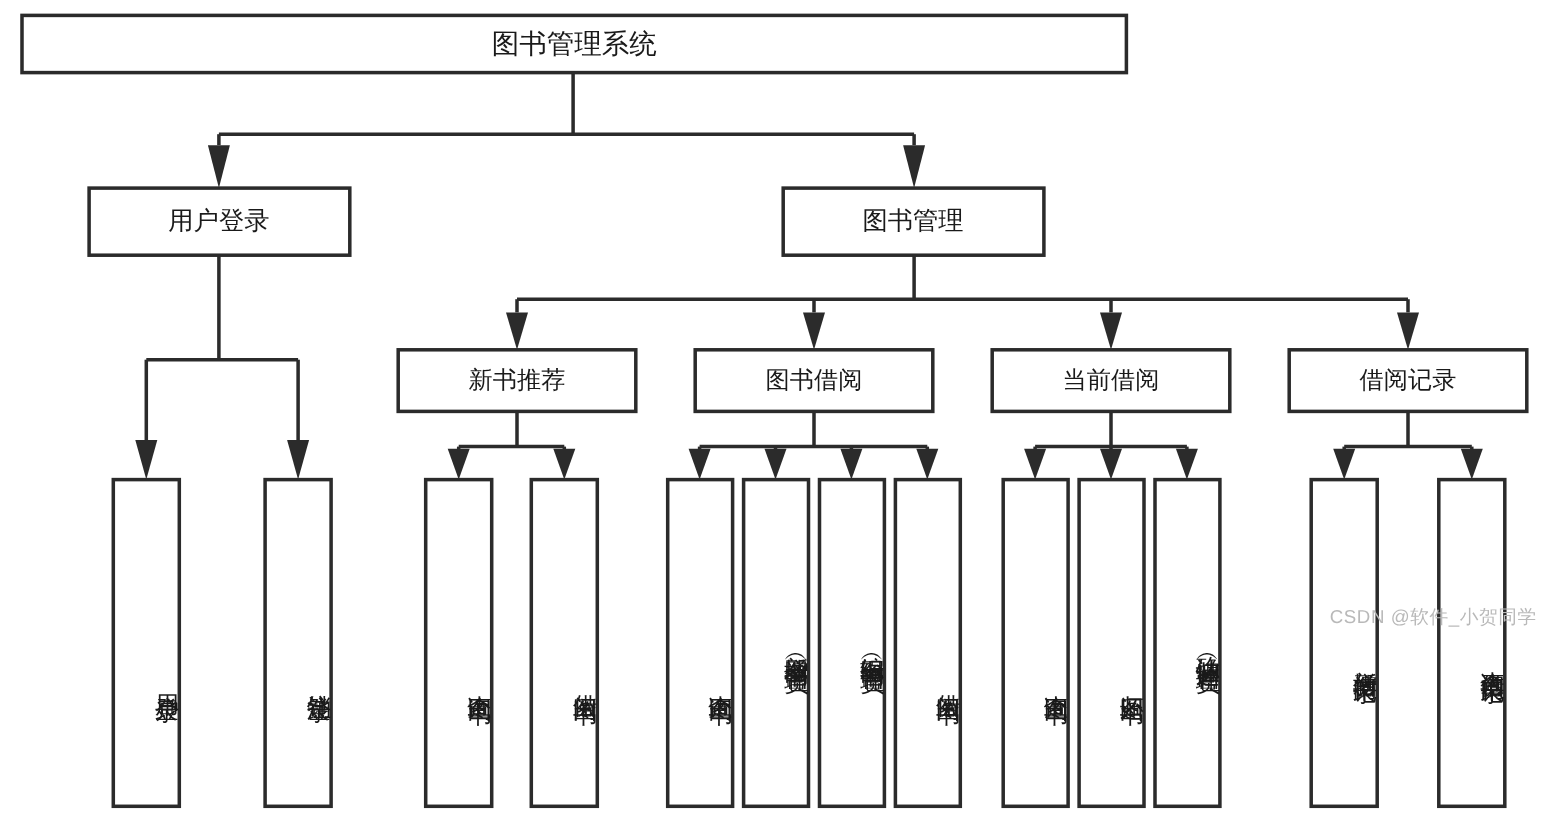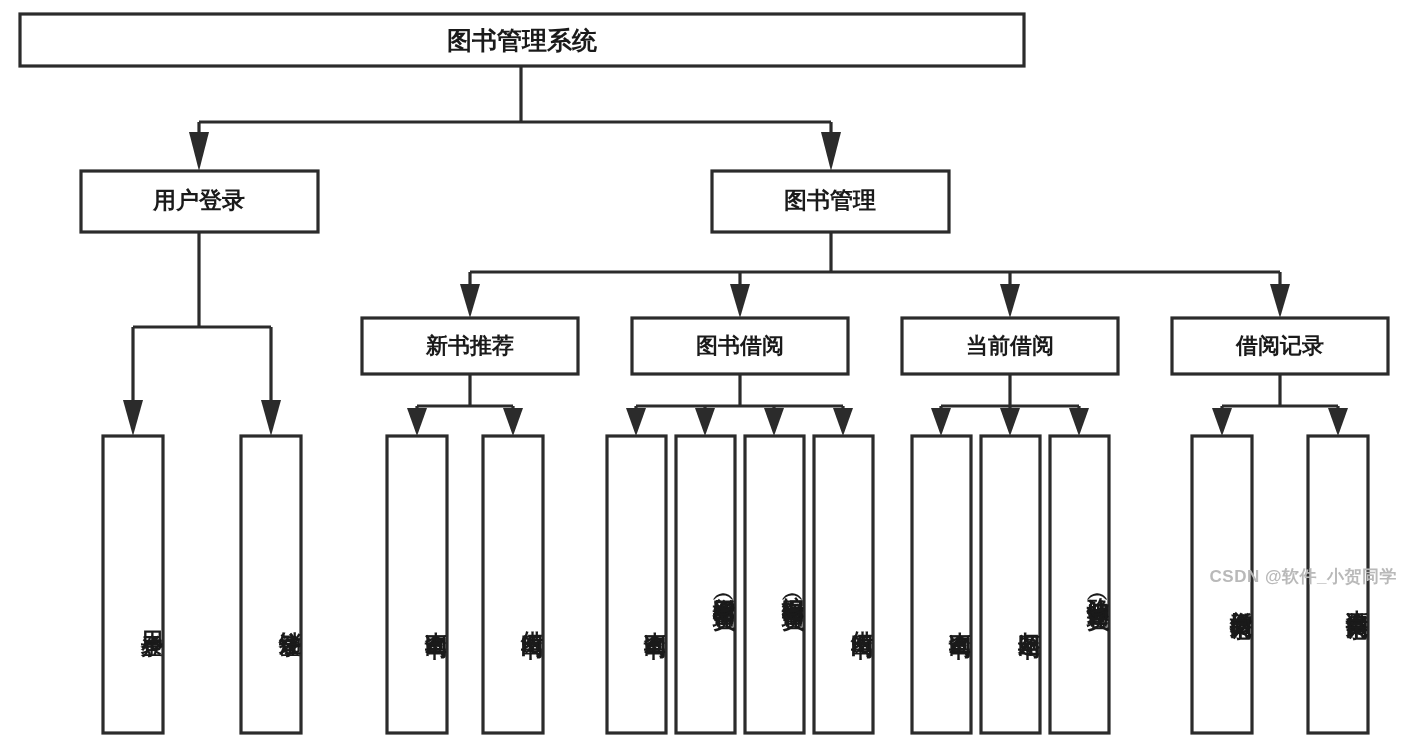--- a/index.html
+++ b/index.html
@@ -11,21 +11,20 @@
     width: 1405px;
     height: 747px;
     font-family: "Liberation Sans", "DejaVu Sans", sans-serif;
     overflow: hidden;
   }
   #diagram-root {
     position: relative;
     width: 1405px;
     height: 592px;
     background: #ffffff;
-    font-weight: bold;
   }
   svg#tree-svg {
     position: absolute;
     top: 0;
     left: 0;
     width: 1405px;
     height: 747px;
     display: block;
   }
   .node-rect {
@@ -70,21 +69,21 @@
     display: flex;
     align-items: flex-start;
     justify-content: center;
     white-space: nowrap;
     pointer-events: none;
     user-select: none;
   }
   .watermark {
     position: absolute;
     right: 8px;
-    bottom: 4px;
+    bottom: 20px;
     font-family: "Liberation Sans", "DejaVu Sans", sans-serif;
     font-size: 17px;
     color: #b9b9b9;
     letter-spacing: 0.5px;
     white-space: nowrap;
   }
 </style>
 </head>
 <body>
 

